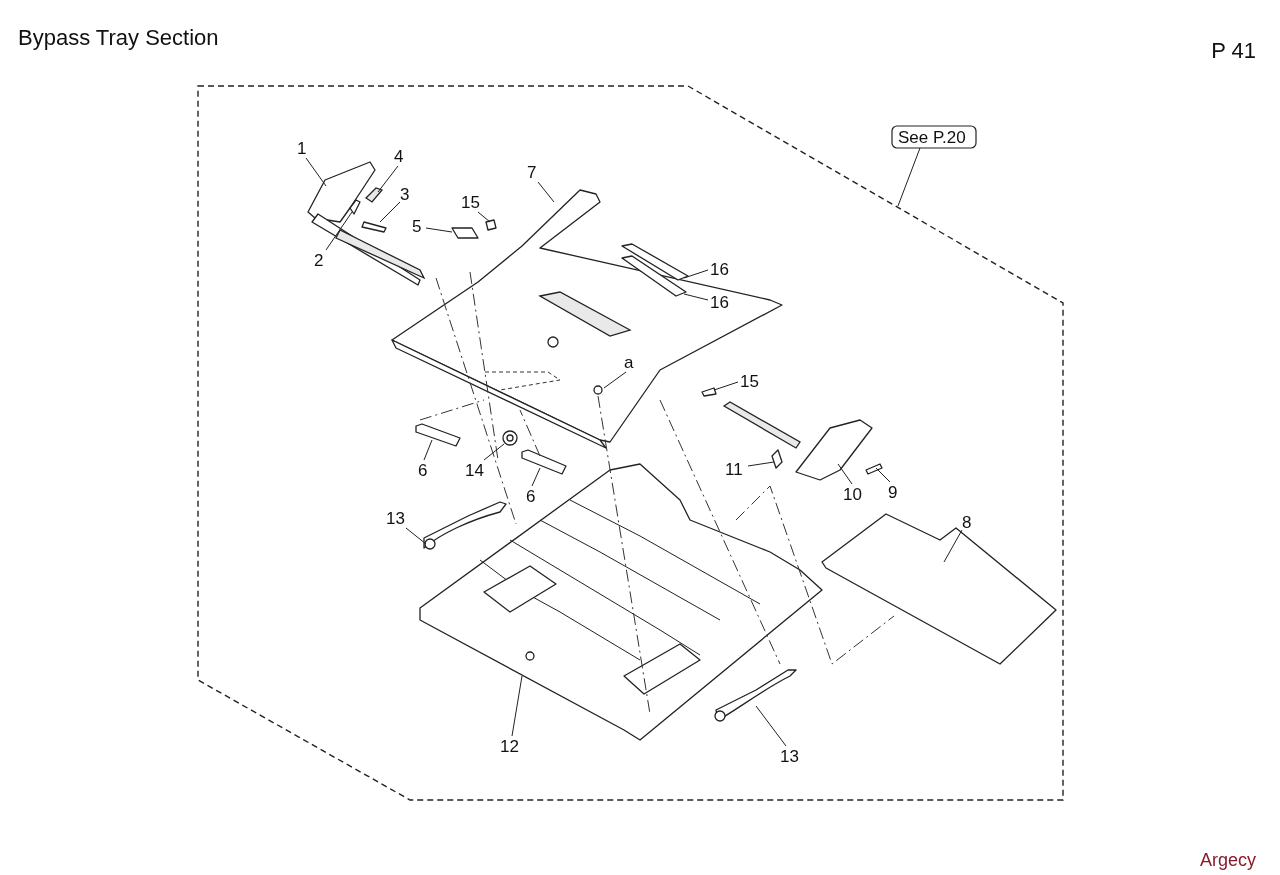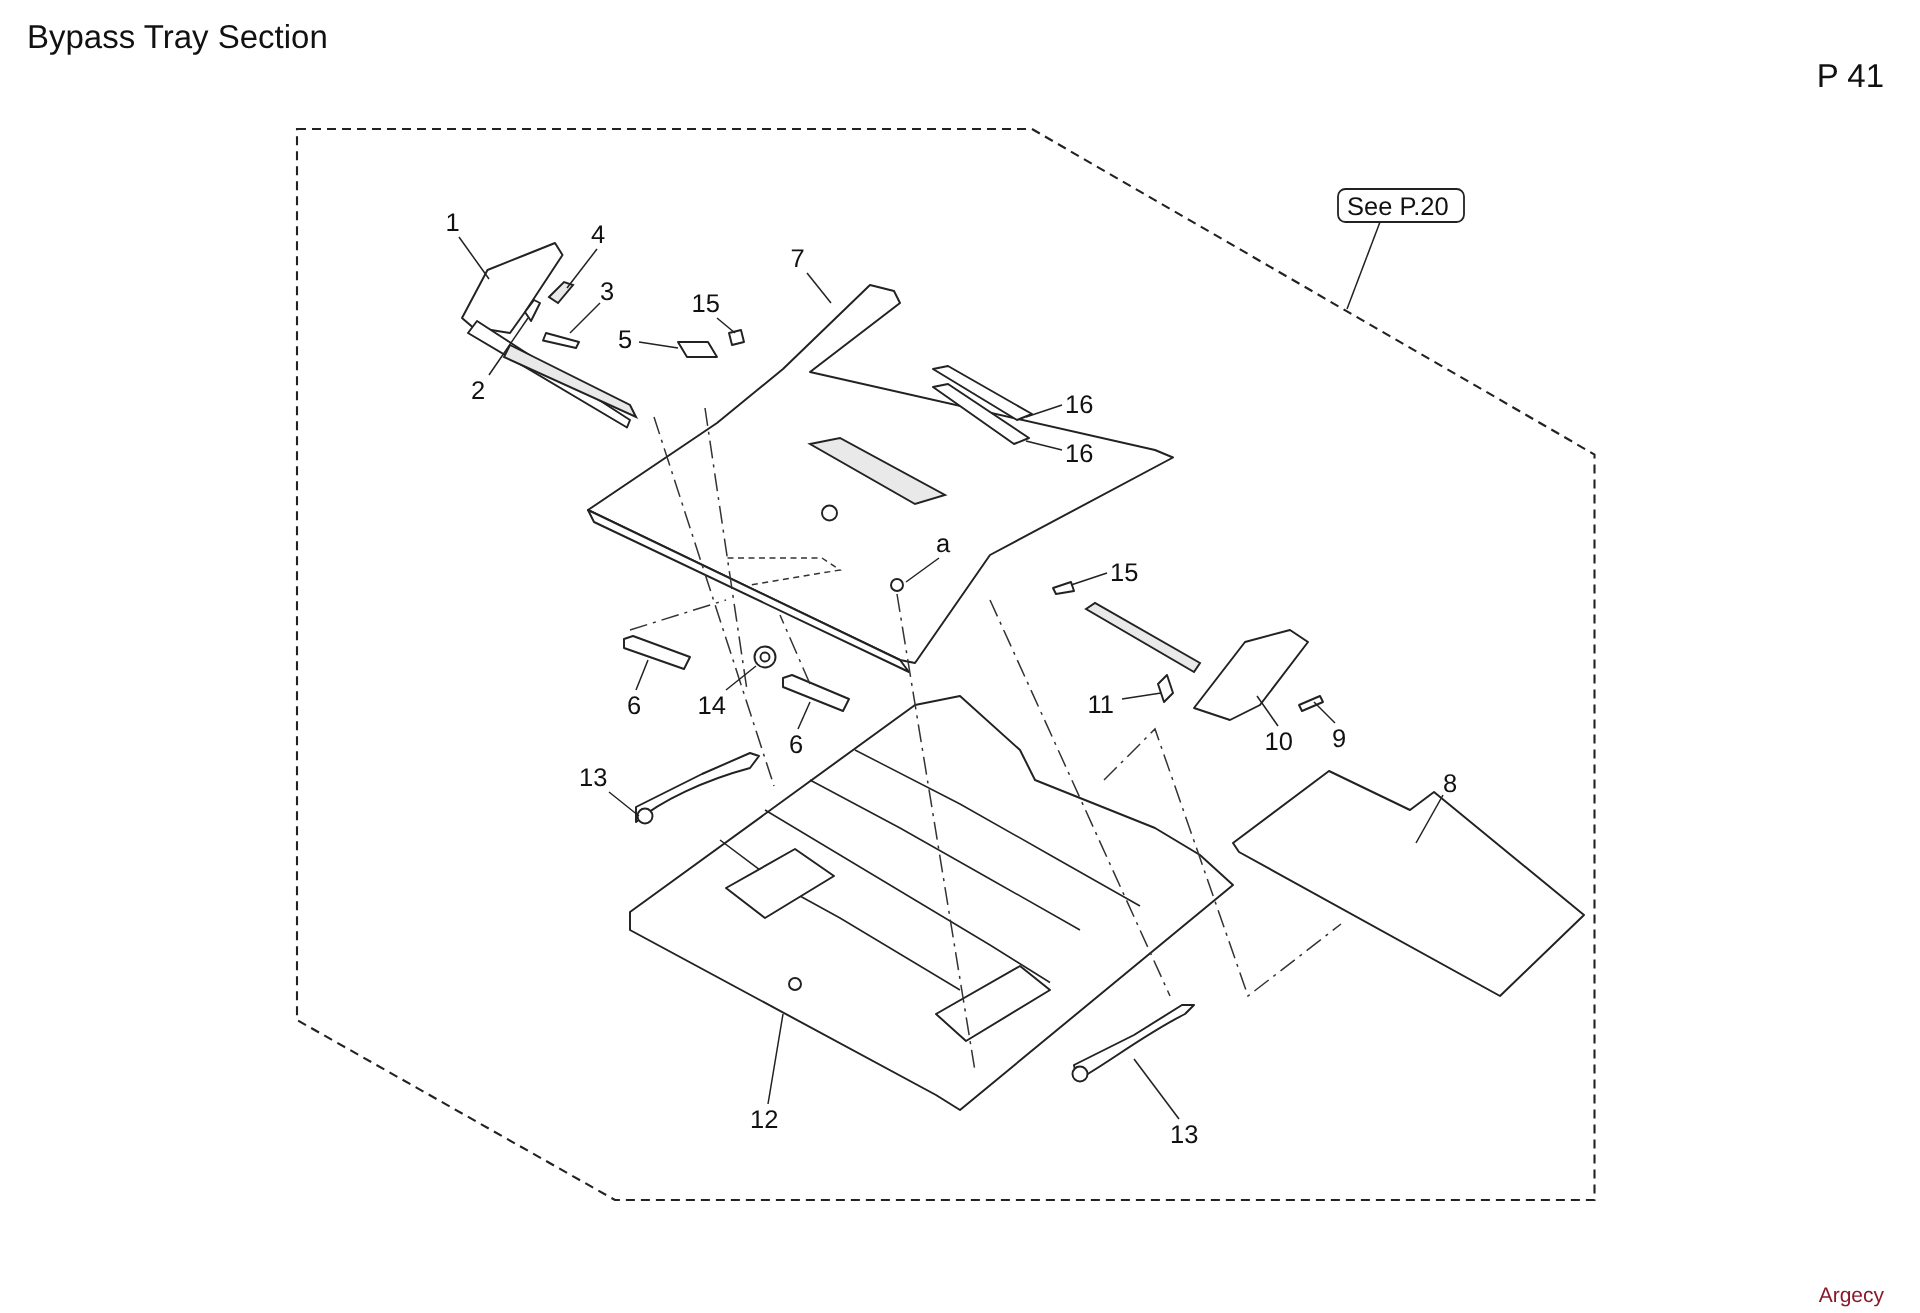--- a/index.html
+++ b/index.html
@@ -1,19 +1,19 @@
 <!DOCTYPE html>
 <html><head>
 <meta charset="utf-8">
 <style>
   html, body { margin: 0; padding: 0; background: #ffffff; }
   body { width: 1280px; height: 875px; position: relative; overflow: hidden; font-family: "Liberation Sans", sans-serif; color: #111; }
-  .page-title { position: absolute; left: 18px; top: 12px; font-size: 22px; color: #111; }
+  .page-title { position: absolute; left: 18px; top: 25px; font-size: 22px; color: #111; }
   .page-number { position: absolute; right: 24px; top: 38px; font-size: 22px; color: #111; }
-  .watermark { position: absolute; right: 24px; bottom: 4px; font-size: 14px; color: #8a1a2a; }
+  .watermark { position: absolute; right: 24px; bottom: 4px; font-size: 18px; color: #8a1a2a; }
   svg.diagram { position: absolute; left: 0; top: 0; }
   .callout { font-family: "Liberation Sans", sans-serif; font-size: 17px; fill: #111; }
   .part { fill: #fff; stroke: #222; stroke-width: 1.3; stroke-linejoin: round; }
   .part-dark { fill: #e9e9e9; stroke: #222; stroke-width: 1.3; }
   .lead { stroke: #222; stroke-width: 1; fill: none; }
   .phantom { stroke: #333; stroke-width: 1; fill: none; stroke-dasharray: 12 4 2 4; }
   .hidden-line { stroke: #333; stroke-width: 1; fill: none; stroke-dasharray: 4 3; }
   .boundary { stroke: #222; stroke-width: 1.4; fill: none; stroke-dasharray: 6 4; }
   .ref-box { fill: #fff; stroke: #222; stroke-width: 1.2; }
 </style>

